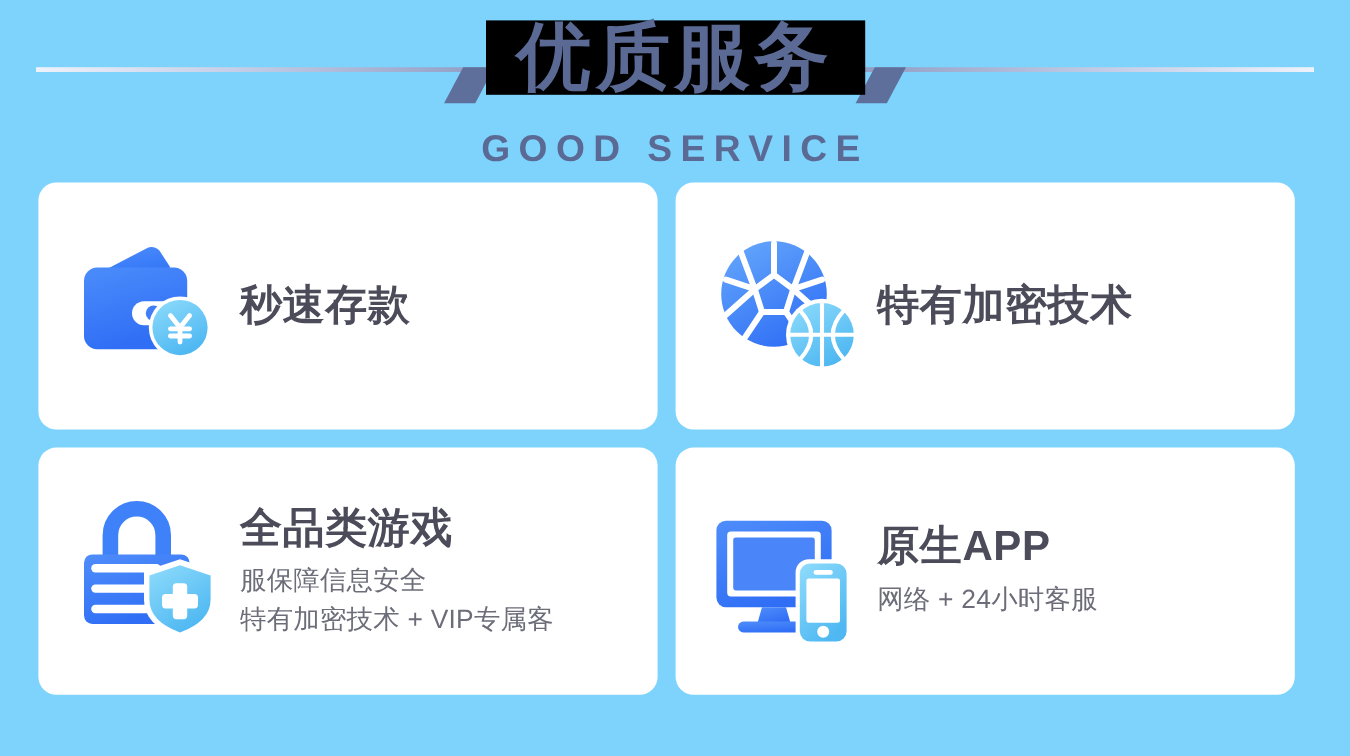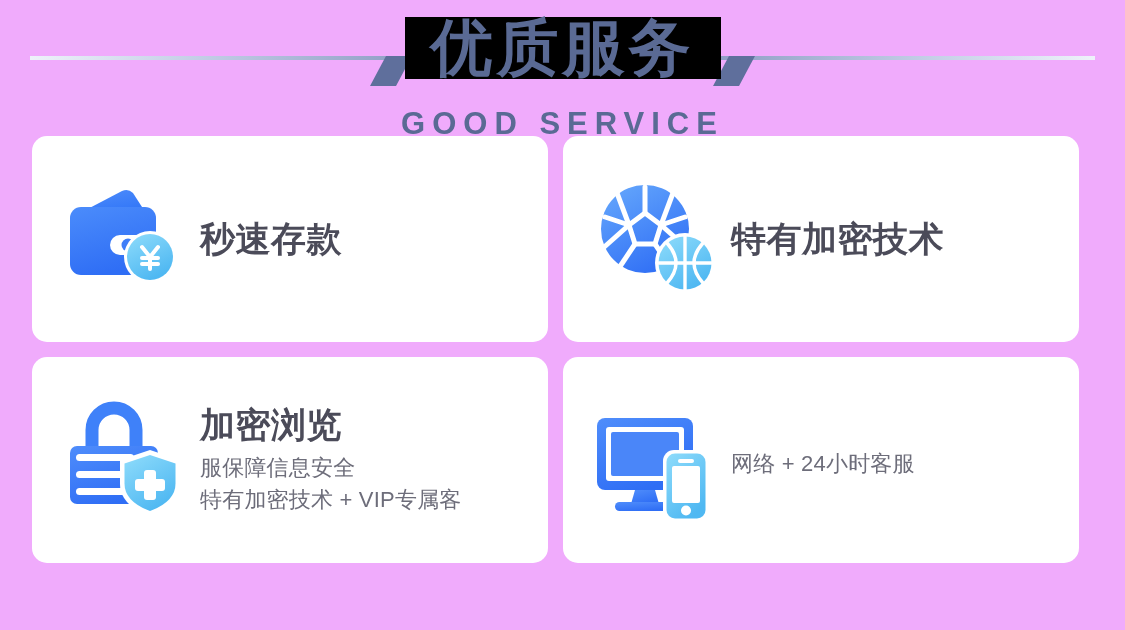--- a/index.html
+++ b/index.html
@@ -11,21 +11,21 @@
     width: 1125px;
     height: 630px;
     overflow: hidden;
     font-family: "Liberation Sans", "DejaVu Sans", sans-serif;
     -webkit-font-smoothing: antialiased;
   }
   .page {
     position: relative;
     width: 1125px;
     height: 630px;
-    background: #f0abfc;
+    background: #7dd3fc;
   }
 
   
   .header {
     position: relative;
     height: 148px;
     display: flex;
     flex-direction: column;
     align-items: center;
     justify-content: flex-start;
@@ -87,21 +87,21 @@
     color: #5a6a94;
     line-height: 1;
     white-space: nowrap;
     text-align: center;
   }
 
   
   .grid {
     position: absolute;
     left: 32px;
-    top: 136px;
+    top: 152px;
     width: 1061px;
     display: grid;
     grid-template-columns: 516px 516px;
     grid-template-rows: 206px 206px;
     column-gap: 29px;
     row-gap: 40px;
     gap: 15px;
   }
   .card {
     background: #ffffff;
@@ -270,21 +270,21 @@
 
           <path d="M92 56 L122 66 V90 Q122 111 92 122 Q62 111 62 90 V66 Z" fill="#ffffff"></path>
           <path d="M92 61 L117.5 69.5 V89.5 Q117.5 107.5 92 117 Q66.5 107.5 66.5 89.5 V69.5 Z" fill="url(#shieldGrad)"></path>
           <g fill="#ffffff">
             <rect x="86" y="76" width="12" height="30" rx="3"></rect>
             <rect x="77" y="85" width="30" height="12" rx="3"></rect>
           </g>
         </svg>
       </div>
       <div class="card-text">
-        <div class="card-title">加密浏览</div>
+        <div class="card-title">全品类游戏</div>
         <div class="card-desc card-desc-2">
           <div>服保障信息安全</div>
           <div>特有加密技术 + VIP专属客</div>
         </div>
       </div>
     </div>
 
     <div class="card">
       <div class="icon-wrap">
         <svg viewBox="0 0 132 132" width="132" height="132">
@@ -307,20 +307,21 @@
           <rect x="26" y="108" width="60" height="9" rx="4.5" fill="url(#monGrad)"></rect>
 
           <rect x="74" y="56" width="46" height="72" rx="11" fill="#ffffff"></rect>
           <rect x="77.5" y="59.5" width="39" height="65" rx="8.5" fill="url(#phoneGrad)"></rect>
           <rect x="83" y="72" width="28" height="37" rx="2" fill="#ffffff"></rect>
           <rect x="89" y="65" width="16" height="4" rx="2" fill="#ffffff"></rect>
           <circle cx="97" cy="116.5" r="5" fill="#ffffff"></circle>
         </svg>
       </div>
       <div class="card-text">
+        <div class="card-title">原生APP</div>
         <div class="card-desc card-desc-2">
           <div>网络 + 24小时客服</div>
         </div>
       </div>
     </div>
 
   </div>
 </div>
 
 </body></html>

